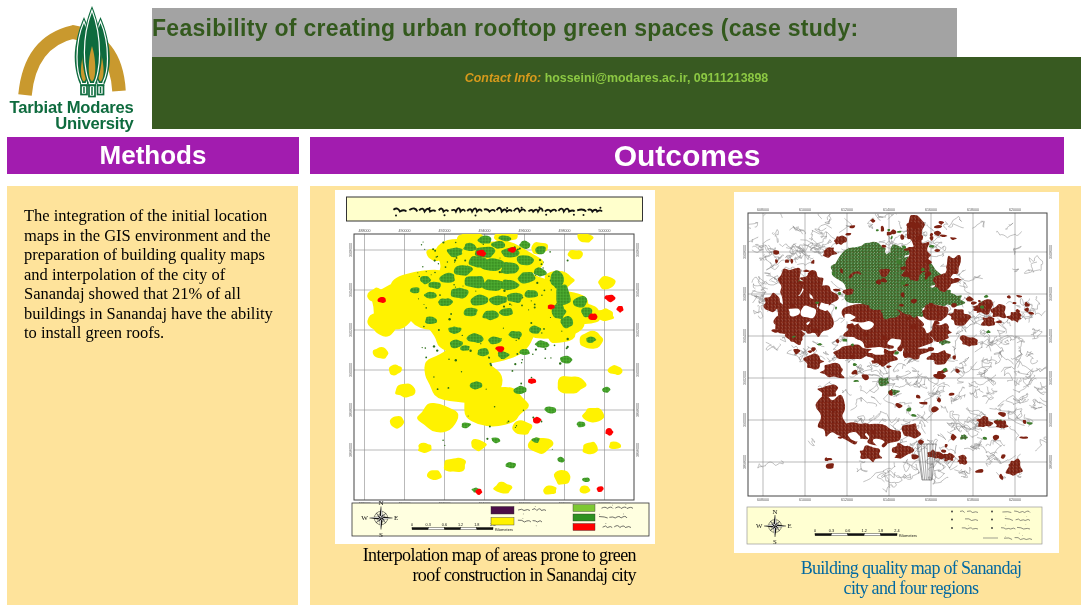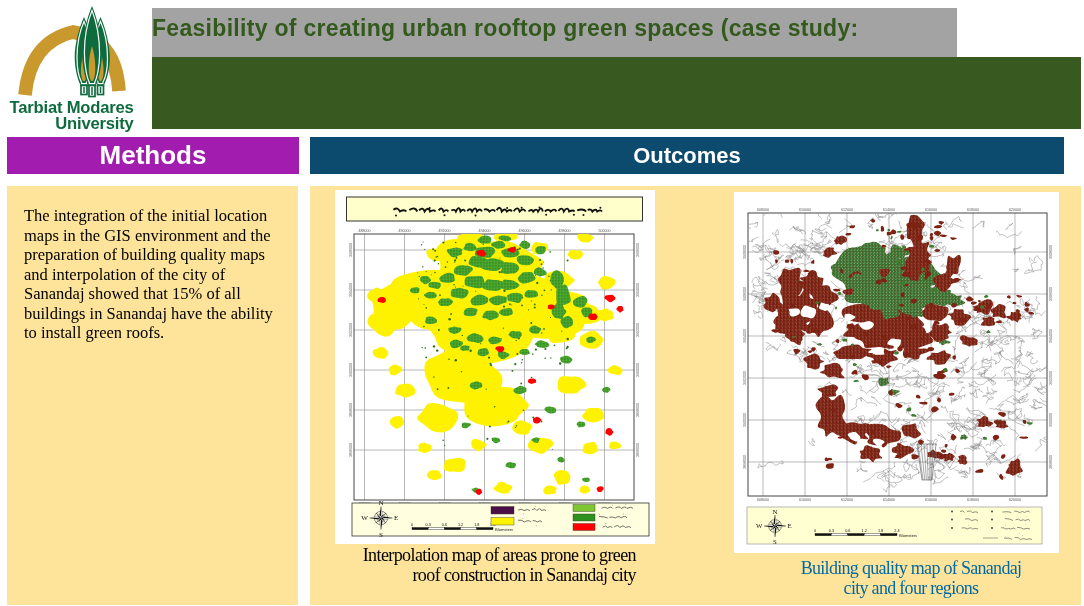--- a/index.html
+++ b/index.html
@@ -19,26 +19,27 @@
       <path d="M91,4 C96.445,16.8 100.9,36 100.9,52 C100.9,64.8 97.138,79 94.96,82.5 L94.96,84 L87.04,84 L87.04,82.5 C84.862,79 81.1,64.8 81.1,50.4 C81.1,36 85.555,16.8 91,4 Z" fill="#0E6B3E"></path>
       <path d="M91,8.37 C95.18,19.1 98.6,36 98.6,52 C98.6,64.8 95.712,76.7 93.695,80.2 L93.695,81.7 L88.305,81.7 L88.305,80.2 C86.288,76.7 83.4,64.8 83.4,50.4 C83.4,36 86.82,19.1 91,8.37 Z" fill="none" stroke="#fff" stroke-width="1.2"></path>
       <path d="M91,44 C95.356,58 95.356,77 91,79.5 C86.644,77 86.644,58 91,44 Z" fill="#C9992E"></path>
       <rect x="88" y="83.5" width="6" height="11" fill="#fff" stroke="#0E6B3E" stroke-width="1.7"></rect>
       <line x1="91" y1="85" x2="91" y2="93" stroke="#0E6B3E" stroke-width="1.5"></line>
       <text x="132.5" y="110.5" font-size="16.6" font-weight="bold" text-anchor="end" fill="#0E6B3E" font-family="Liberation Sans,sans-serif" letter-spacing="-0.2">Tarbiat Modares</text>
       <text x="132.5" y="127" font-size="16.6" font-weight="bold" text-anchor="end" fill="#0E6B3E" font-family="Liberation Sans,sans-serif" letter-spacing="-0.2">University</text>
     </svg></div>
 <div class="abs" style="left:152px;top:8px;width:805px;height:49px;background:#a3a3a3;line-height:41px;font-size:23px;font-weight:bold;letter-spacing:0.3px;color:#33591D">Feasibility of creating urban rooftop green spaces (case study: Sanandaj city)</div>
 <div class="abs" style="left:152px;top:57px;width:929px;height:72px;background:#385A21;text-align:center">
+  <div style="margin-top:14px;font-size:12.4px;font-weight:bold;color:#8CC843"><span style="font-style:italic;color:#D79A1C">Contact Info: </span>hosseini@modares.ac.ir, 09111213898</div>
 </div>
 <div class="abs" style="left:7px;top:137px;width:292px;height:37px;background:#a21caf;text-align:center;line-height:37px;font-size:26px;font-weight:bold;color:#fff">Methods</div>
-<div class="abs" style="left:310px;top:137px;width:754px;height:37px;background:#0c4a6e;text-align:center;line-height:37px;font-size:22px;font-weight:bold;color:#fff">Outcomes</div>
+<div class="abs" style="left:310px;top:137px;width:754px;height:37px;background:#a21caf;text-align:center;line-height:37px;font-size:30px;font-weight:bold;color:#fff">Outcomes</div>
 <div class="abs" style="left:7px;top:186px;width:291px;height:419px;background:#FEE39B"></div>
 <div class="abs" style="left:310px;top:186px;width:771px;height:419px;background:#FEE39B"></div>
-<div class="abs" style="left:24px;top:206px;width:260px;font-family:'Liberation Serif',serif;font-size:16.5px;line-height:19.5px;color:#000">The integration of the initial location maps in the GIS environment and the preparation of building quality maps and interpolation of the city of Sanandaj showed that 15% of all buildings in Sanandaj have the ability to install green roofs.</div>
+<div class="abs" style="left:24px;top:206px;width:260px;font-family:'Liberation Serif',serif;font-size:16.5px;line-height:19.5px;color:#000">The integration of the initial location maps in the GIS environment and the preparation of building quality maps and interpolation of the city of Sanandaj showed that 21% of all buildings in Sanandaj have the ability to install green roofs.</div>
 <div class="abs" style="left:335px;top:190px;width:320px;height:354px"><svg width="320" height="354" viewBox="0 0 320 354">
       <rect width="320" height="354" fill="#ffffff"></rect>
       <rect x="11.5" y="7" width="296" height="24" fill="#FFFFCC" stroke="#333" stroke-width="1"></rect>
       <path d="M267.0,21.5 q-1.4,-2.2 -4.8,0.0 q-1.4,-3.4 -4.8,0.0 q-1.4,-3.1 -4.8,-1.5" fill="none" stroke="#111" stroke-width="1.9"></path>
       <path d="M251.1,21.5 q-2.7,-3.2 -8.9,-1.2" fill="none" stroke="#111" stroke-width="1.9"></path>
       <path d="M239.6,21.5 q-1.6,-2.1 -5.4,0.0 q-1.6,-5.8 -5.4,0.0 q-1.6,-5.3 -5.4,-0.7" fill="none" stroke="#111" stroke-width="1.9"></path>
       <path d="M221.4,21.5 q-1.7,-3.7 -5.8,0.0 q-1.7,-3.3 -5.8,-0.1" fill="none" stroke="#111" stroke-width="1.9"></path>
       <path d="M207.8,21.5 q-1.4,-6.2 -4.8,0.0 q-1.4,-3.8 -4.8,0.0 q-1.4,-3.0 -4.8,-0.1" fill="none" stroke="#111" stroke-width="1.9"></path>
       <path d="M190.5,21.5 q-1.8,-4.2 -5.9,0.0 q-1.8,-6.0 -5.9,-0.3" fill="none" stroke="#111" stroke-width="1.9"></path>
       <path d="M176.9,21.5 q-1.5,-2.9 -5.1,0.0 q-1.5,-3.9 -5.1,0.0 q-1.5,-6.7 -5.1,-1.3" fill="none" stroke="#111" stroke-width="1.9"></path>

